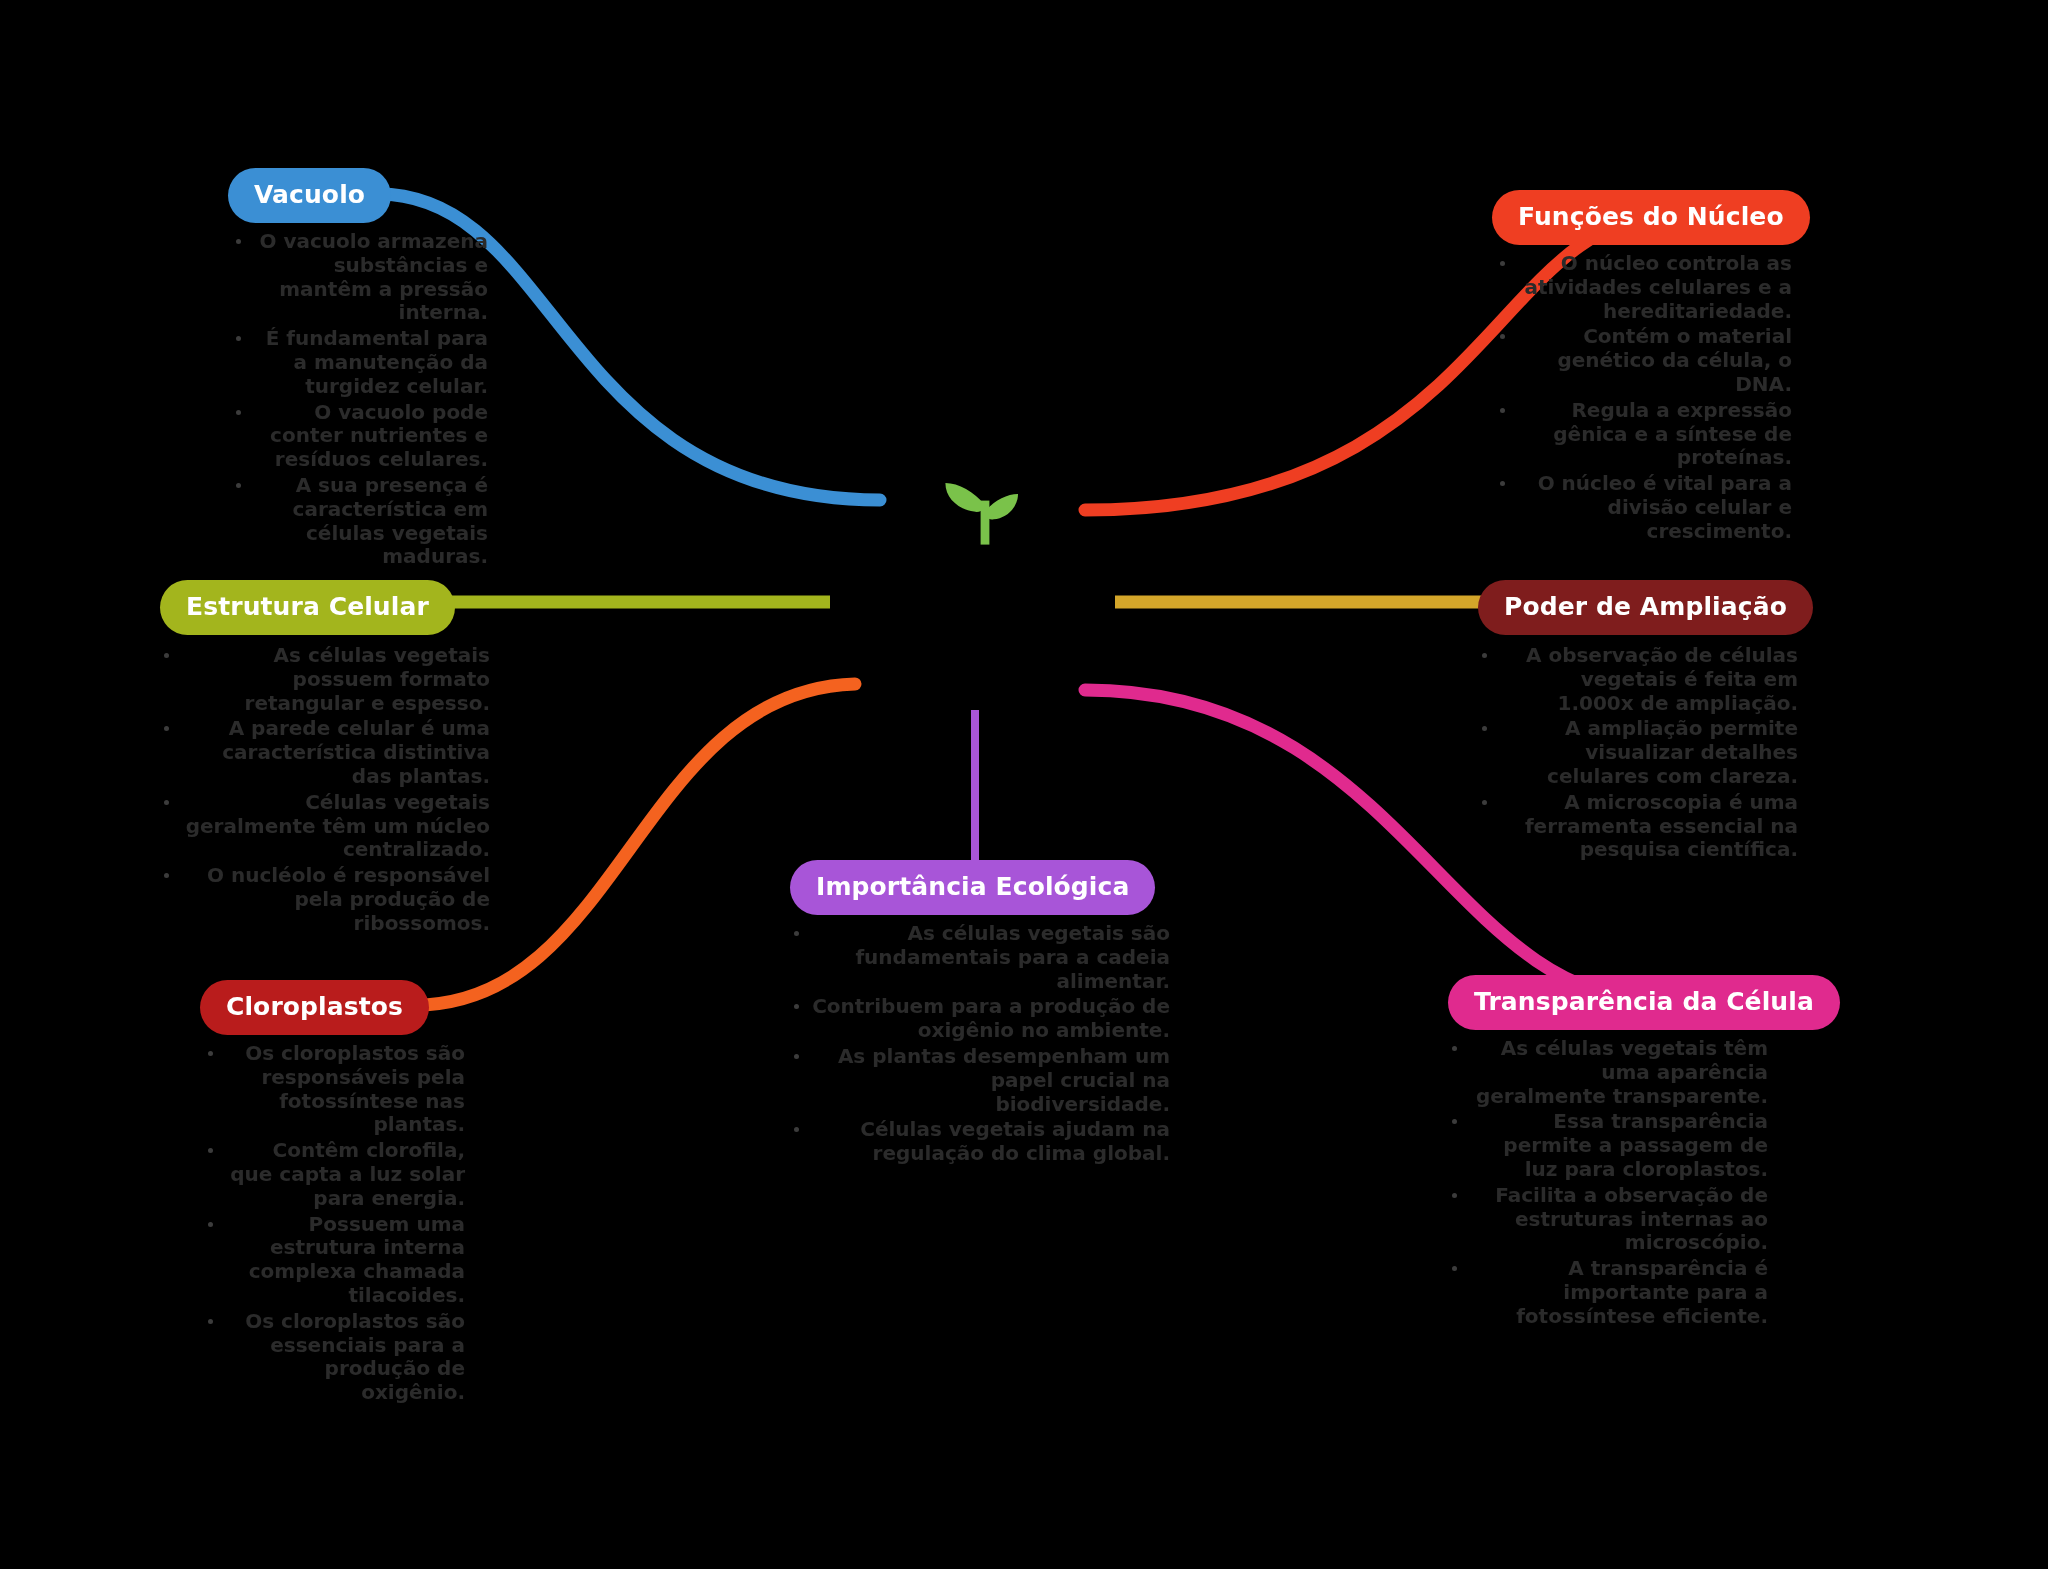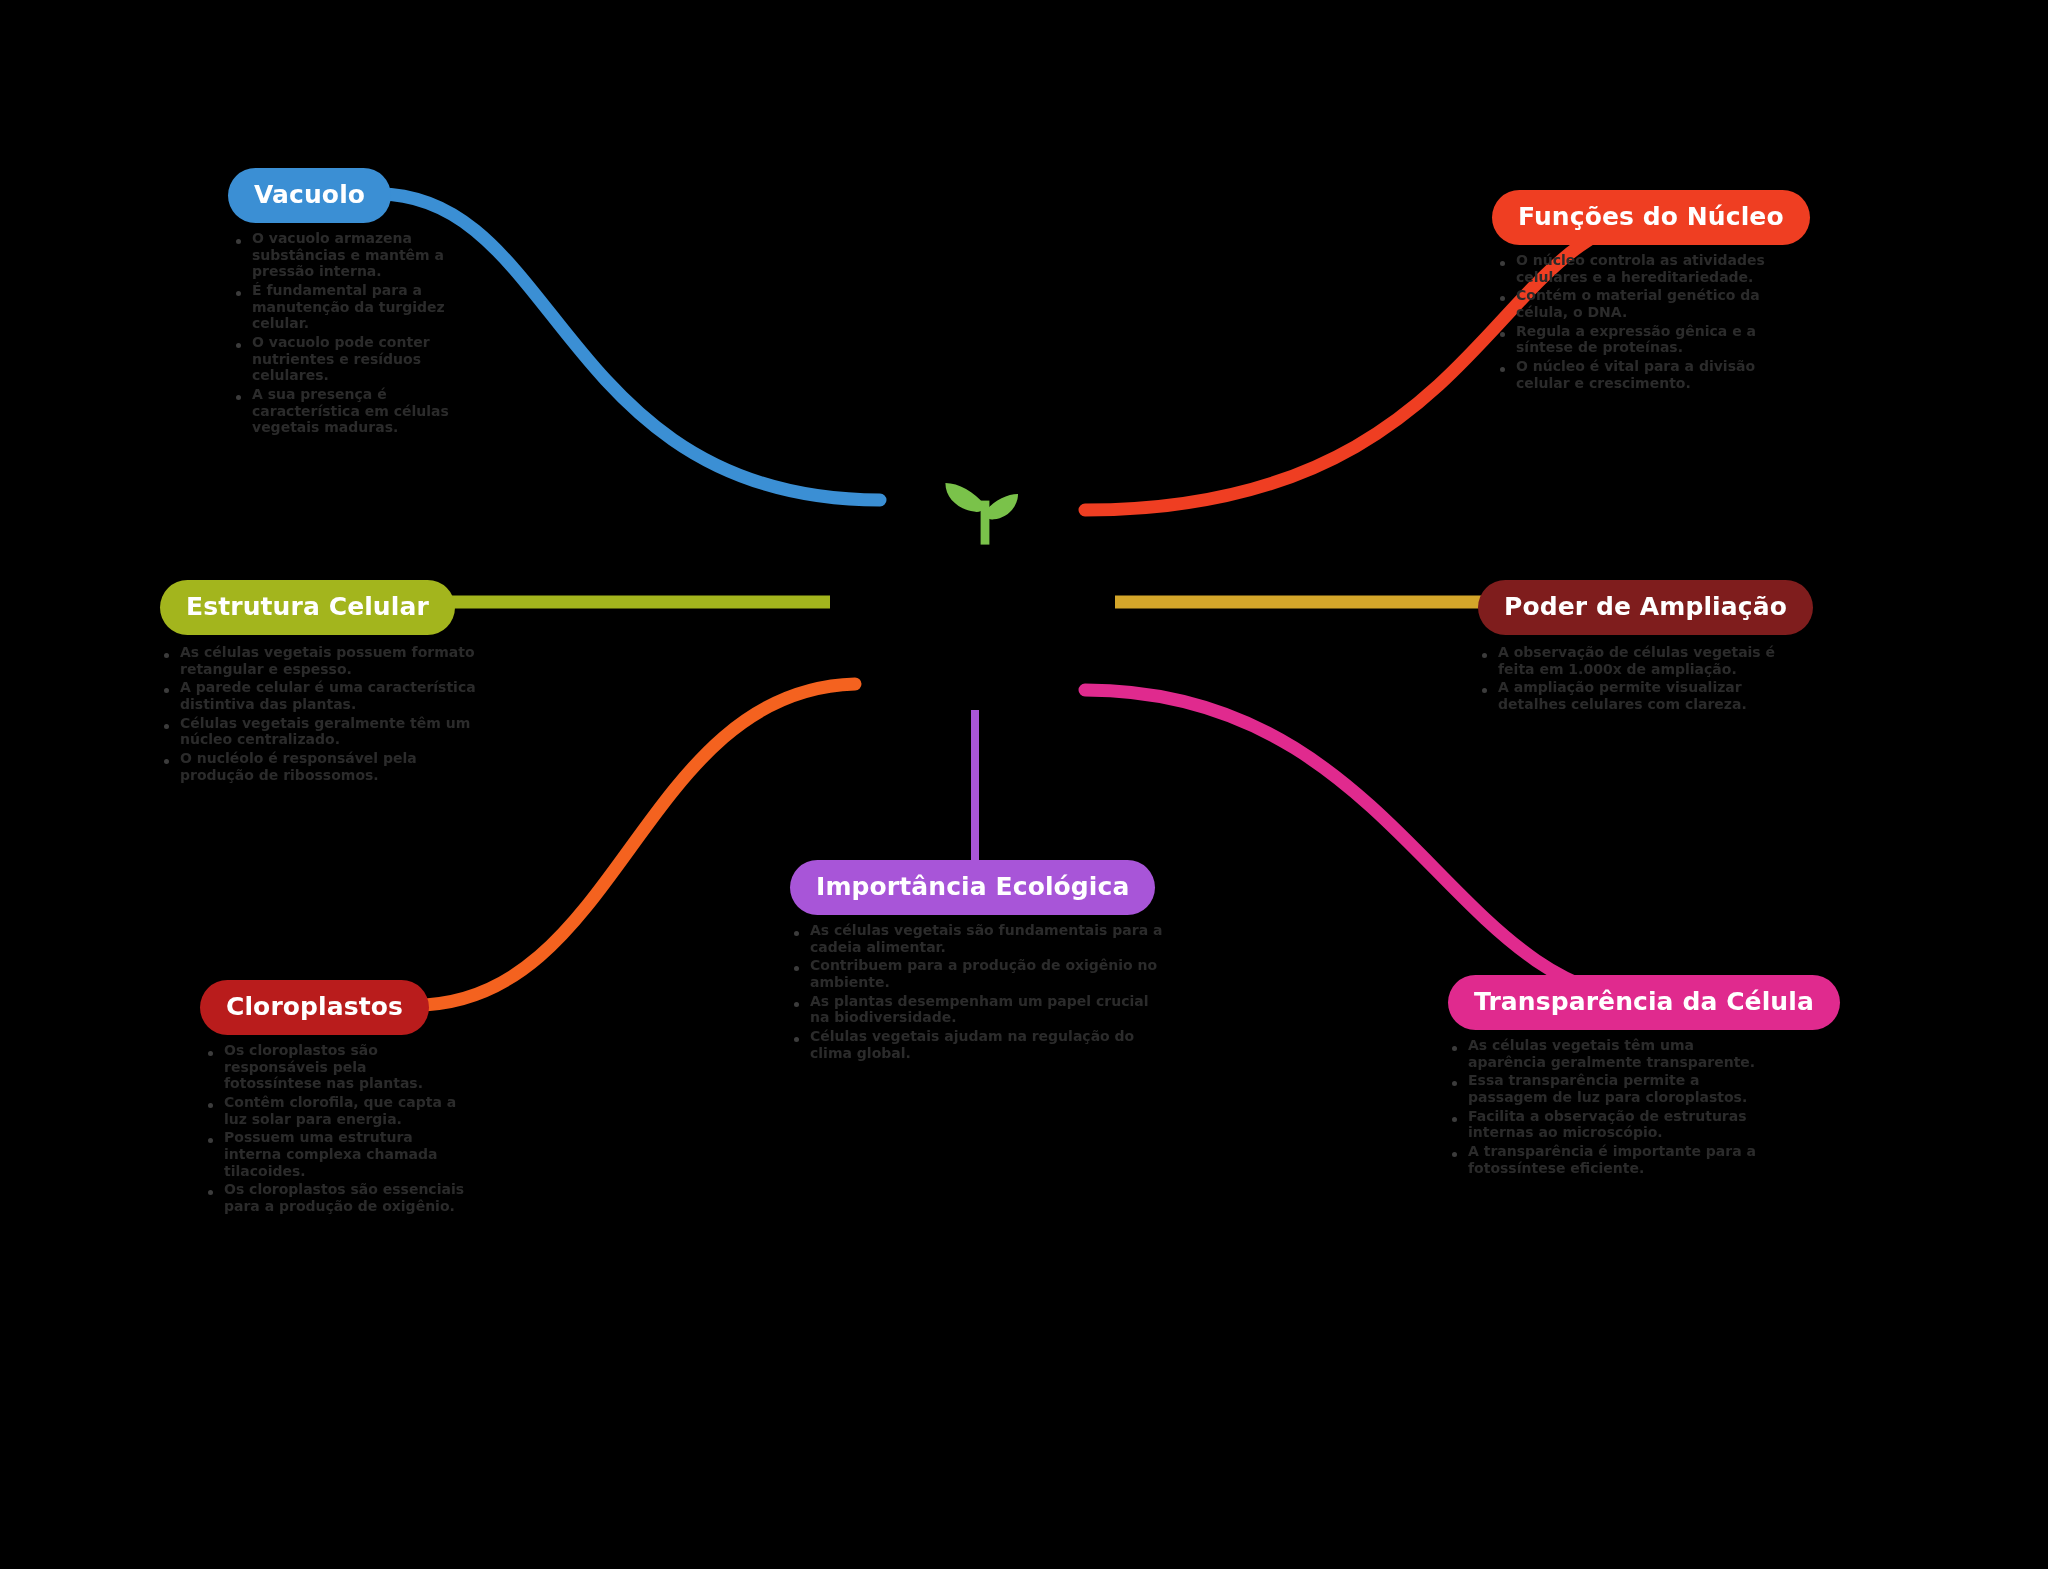--- a/index.html
+++ b/index.html
@@ -47,23 +47,24 @@
   }
   .pill-lg {
     font-size: 25px;
     padding: 14px 26px 16px 26px;
   }
   .bullets {
     list-style: none;
     margin: 7px 0 0 0;
     padding: 0;
     color: #2b2b2b;
-    font-size: 14px;
+    font-size: 20px;
     font-weight: bold;
     line-height: 1.19;
+    text-align: right;
   }
   .bullets li {
     position: relative;
     padding-left: 20px;
     margin-bottom: 2px;
   }
   .bullets li::before {
     content: "";
     position: absolute;
     left: 4px;
@@ -160,20 +161,21 @@
       <li>Células vegetais geralmente têm um núcleo centralizado.</li>
       <li>O nucléolo é responsável pela produção de ribossomos.</li>
     </ul>
   </div>
 
   <div class="node" id="node-ampliacao">
     <span class="pill pill-lg" style="background:#7f1d1d">Poder de Ampliação</span>
     <ul class="bullets">
       <li>A observação de células vegetais é feita em 1.000x de ampliação.</li>
       <li>A ampliação permite visualizar detalhes celulares com clareza.</li>
+      <li>A microscopia é uma ferramenta essencial na pesquisa científica.</li>
     </ul>
   </div>
 
   <div class="node" id="node-cloroplastos">
     <span class="pill pill-lg" style="background:#b91c1c">Cloroplastos</span>
     <ul class="bullets">
       <li>Os cloroplastos são responsáveis pela fotossíntese nas plantas.</li>
       <li>Contêm clorofila, que capta a luz solar para energia.</li>
       <li>Possuem uma estrutura interna complexa chamada tilacoides.</li>
       <li>Os cloroplastos são essenciais para a produção de oxigênio.</li>

